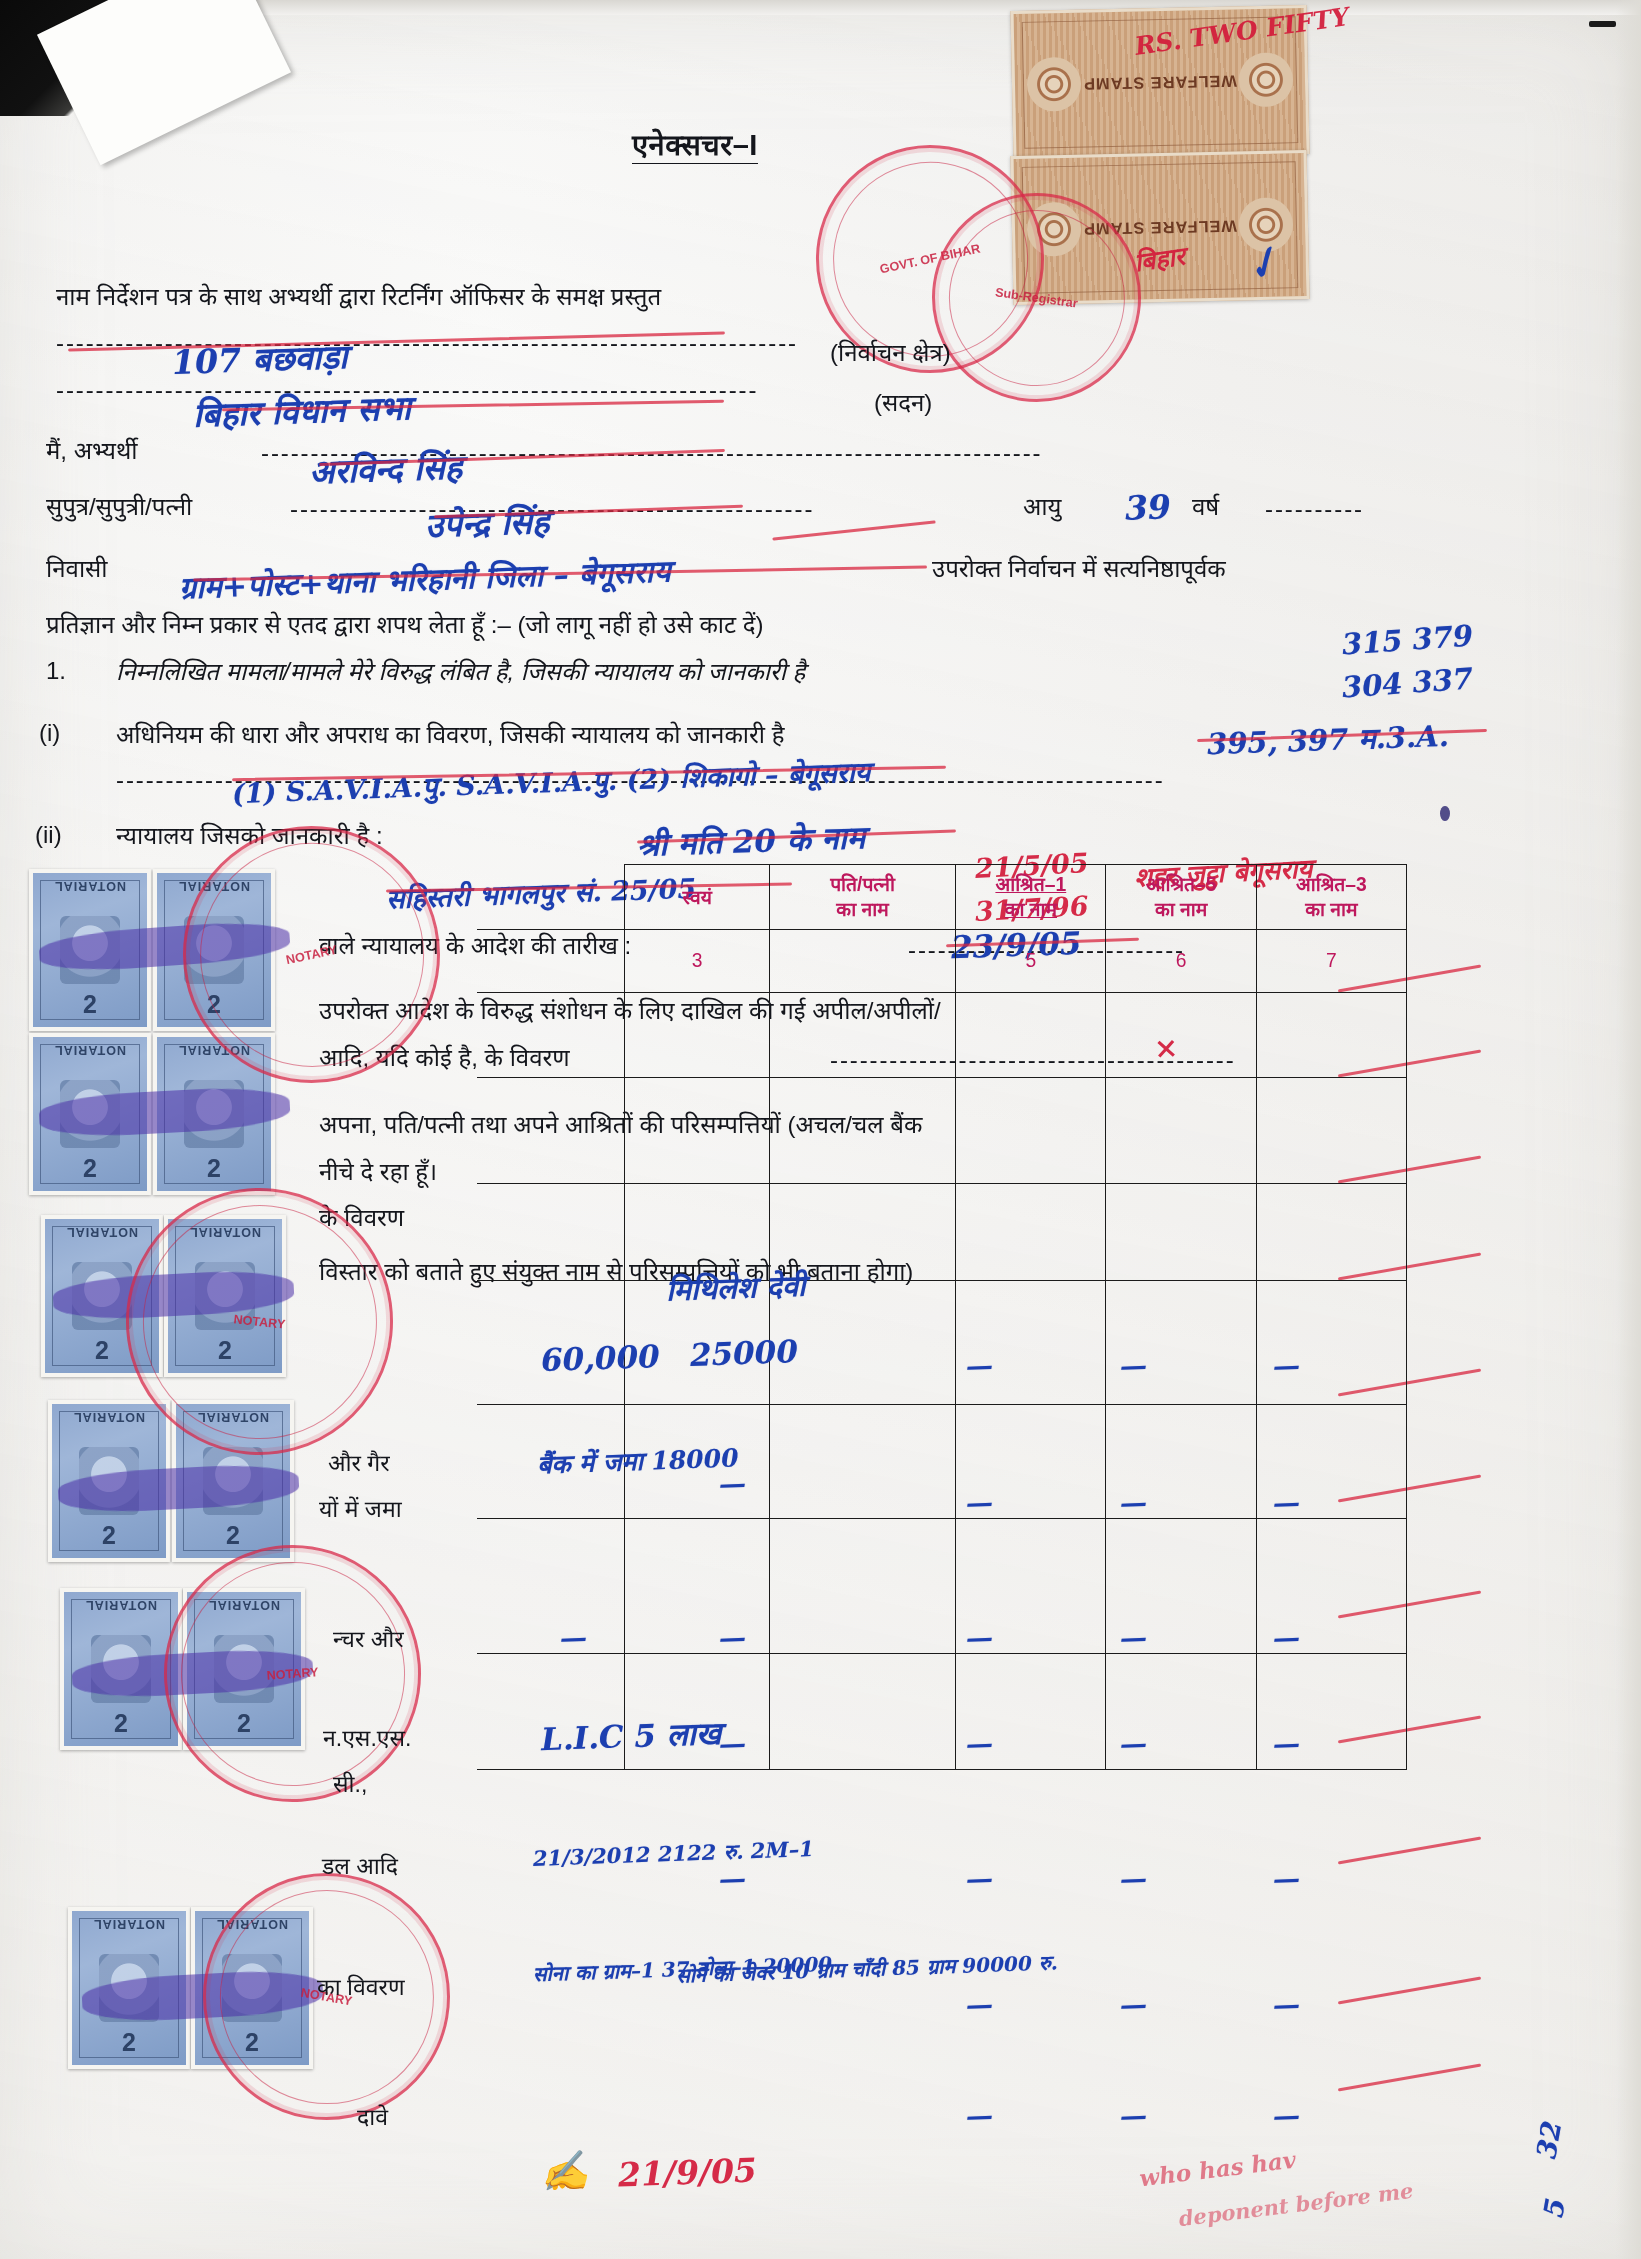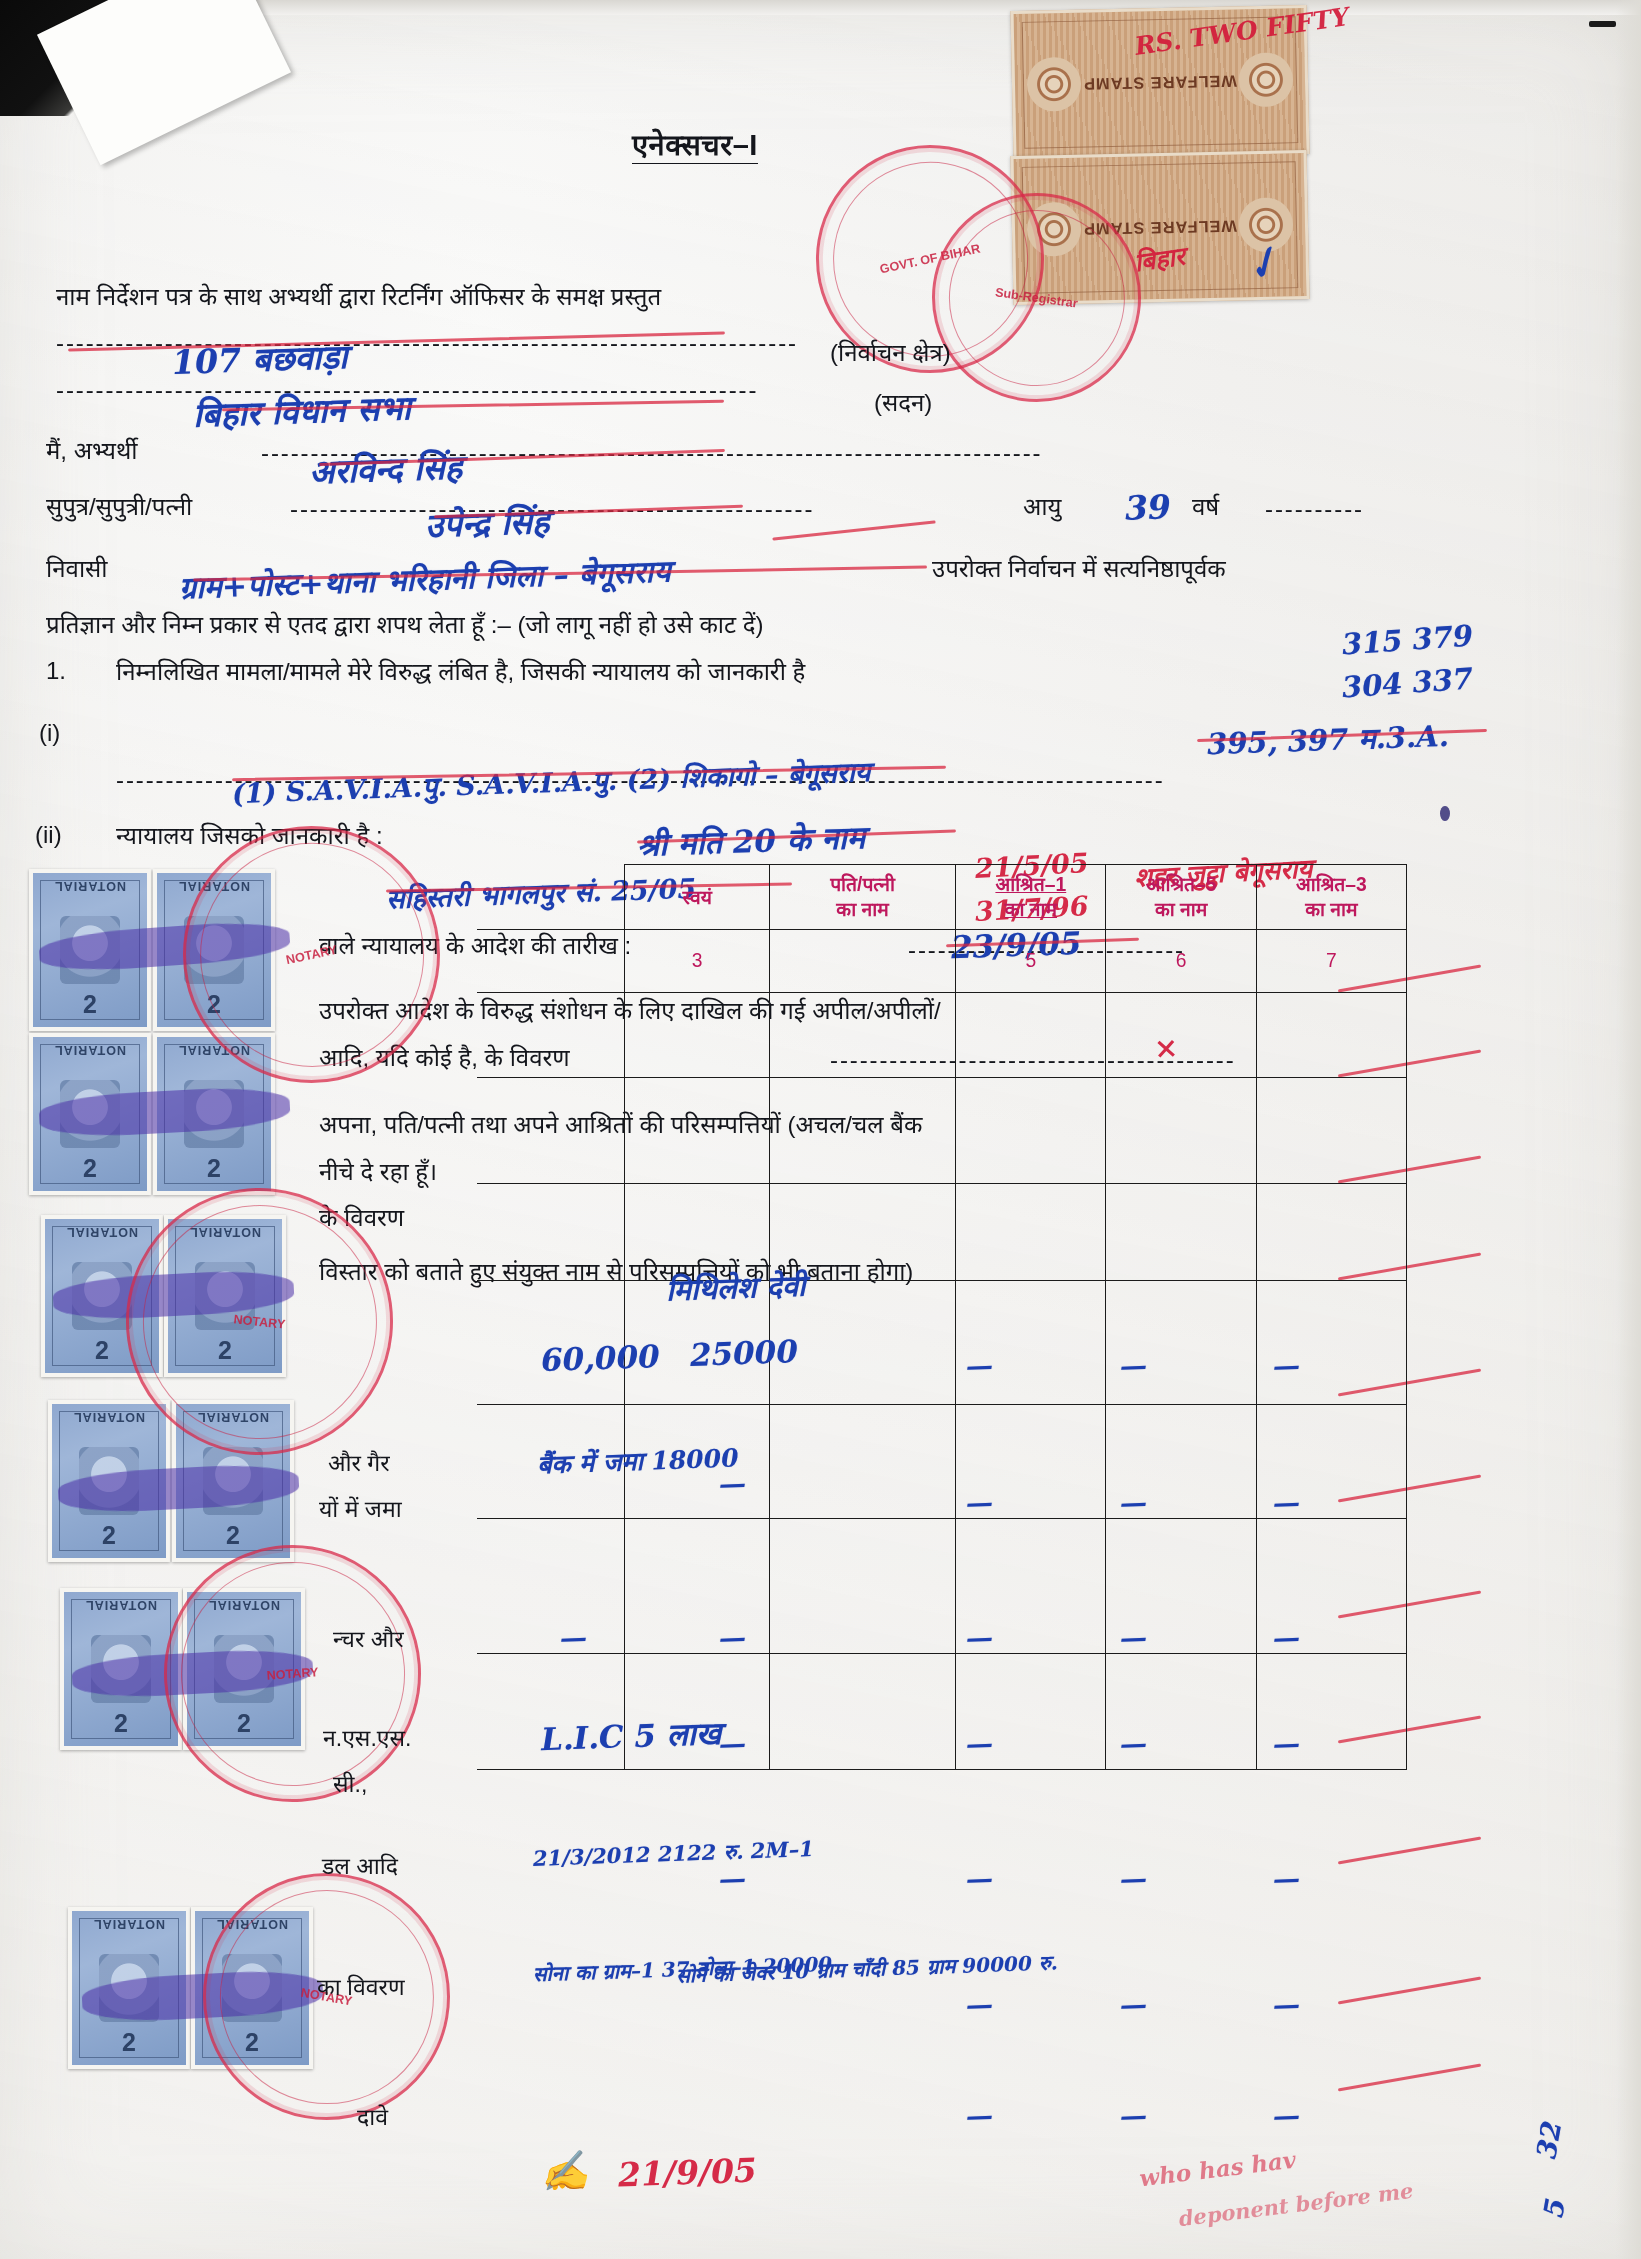--- a/index.html
+++ b/index.html
@@ -224,23 +224,24 @@
   <div class="hi ln dots" style="left:290px;top:492px;">-----------------------------------------------------</div>
   <div class="hi ln" style="left:1023px;top:490px;">आयु</div>
   <div class="hi ln" style="left:1192px;top:490px;">वर्ष</div>
   <div class="hi ln dots" style="left:1265px;top:492px;">----------</div>
 
   <div class="hi ln" style="left:46px;top:552px;">निवासी</div>
   <div class="hi ln" style="left:932px;top:552px;">उपरोक्त निर्वाचन में सत्यनिष्ठापूर्वक</div>
   <div class="hi ln" style="left:46px;top:608px;">प्रतिज्ञान और निम्न प्रकार से एतद द्वारा शपथ लेता हूँ :–  (जो लागू नहीं हो उसे काट दें)</div>
 
   <div class="hi num" style="left:46px;top:657px;">1.</div>
-  <div class="hi ln" style="left:116px;top:655px;">निम्नलिखित मामला/मामले मेरे विरुद्ध लंबित है, जिसकी न्यायालय को जानकारी है</div>
+  <div class="hi ln" style="left:116px;top:655px;font-style:italic;">निम्नलिखित मामला/मामले मेरे विरुद्ध लंबित है, जिसकी न्यायालय को जानकारी है</div>
 
   <div class="hi num" style="left:39px;top:719px;">(i)</div>
+  <div class="hi ln" style="left:116px;top:718px;">अधिनियम की धारा और अपराध का विवरण, जिसकी न्यायालय को जानकारी है</div>
   <div class="hi ln dots" style="left:116px;top:763px;">----------------------------------------------------------------------------------------------------------</div>
 
   <div class="hi num" style="left:35px;top:821px;">(ii)</div>
   <div class="hi ln" style="left:116px;top:819px;">न्यायालय जिसको जानकारी है :</div>
 
   <div class="hi ln" style="left:319px;top:929px;">वाले न्यायालय के आदेश की तारीख :</div>
   <div class="hi ln dots" style="left:908px;top:933px;">----------------------------</div>
 
   <div class="hi ln" style="left:319px;top:994px;">उपरोक्त आदेश के विरुद्ध संशोधन के लिए दाखिल की गई अपील/अपीलों/</div>
   <div class="hi ln" style="left:319px;top:1041px;">आदि, यदि कोई है, के विवरण</div>

